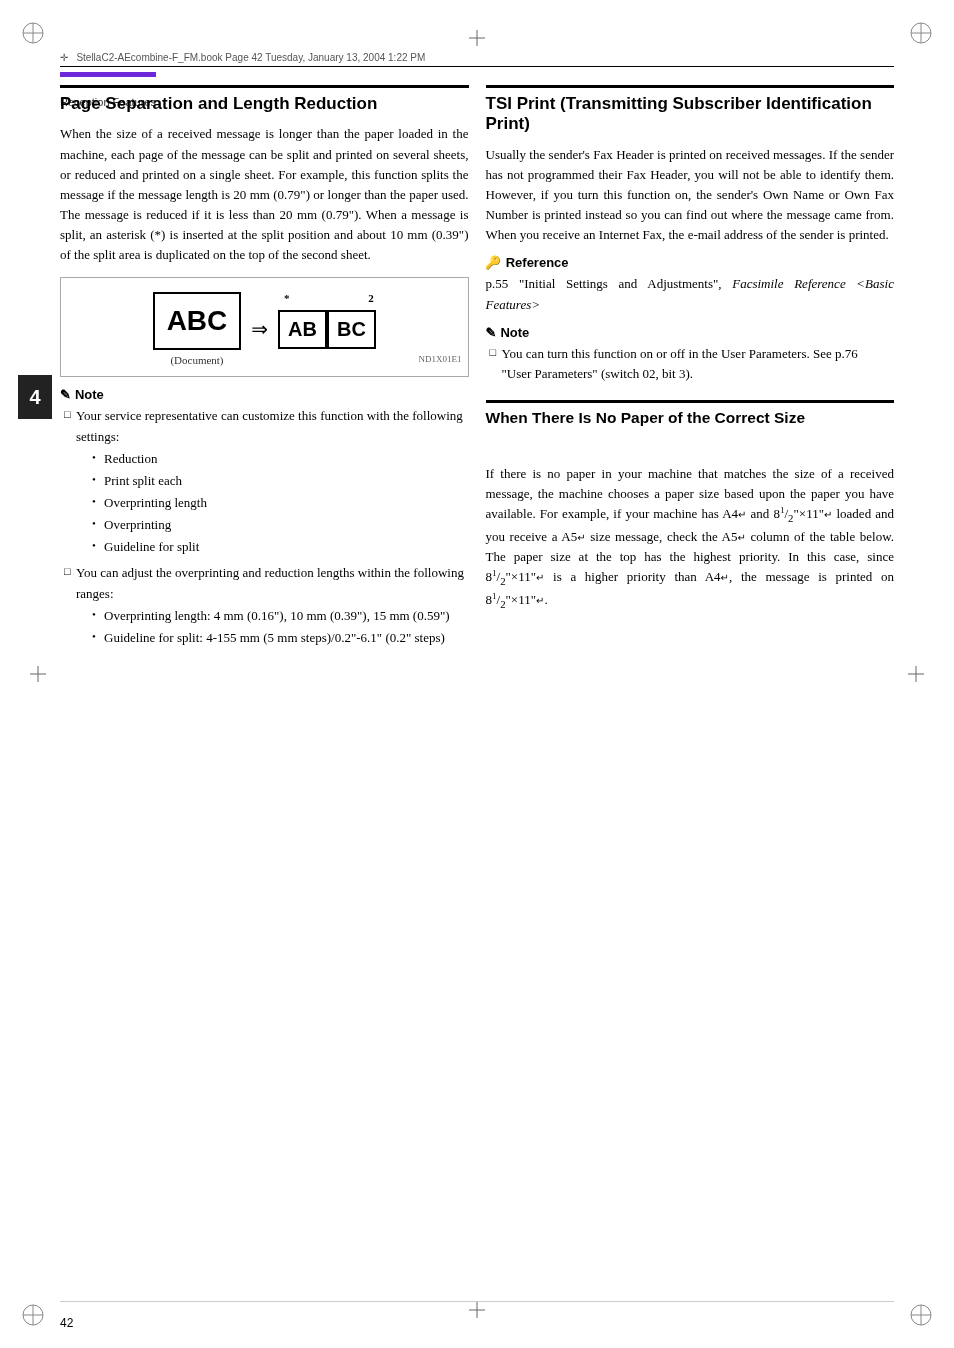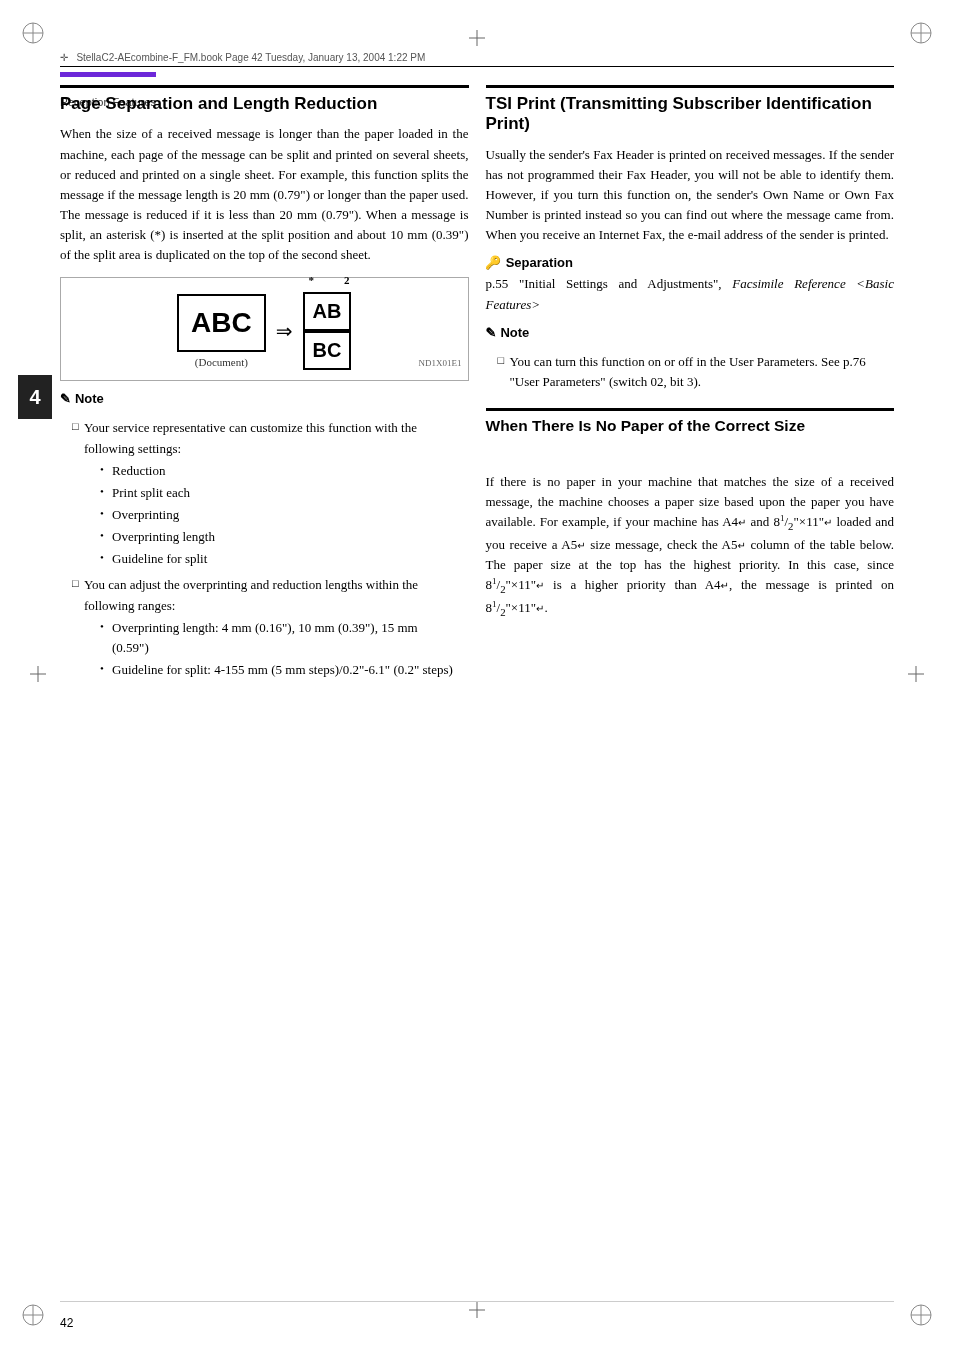--- a/index.html
+++ b/index.html
@@ -204,21 +204,21 @@
       font-family: Arial, sans-serif;
       margin-bottom: 4px;
       gap: 4px;
     }
 
     .pencil-icon { font-size: 13px; }
 
     .note-list {
       list-style: none;
       padding-left: 0;
-      margin: 12px;
+      margin: 4px;
     }
 
     .note-list li {
       font-size: 13px;
       line-height: 1.55;
       padding-left: 12px;
       position: relative;
       margin-bottom: 2px;
       text-align: left;
     }
@@ -418,43 +418,43 @@
         <div class="diagram-inner">
           <div>
             <div class="big-text-box">ABC</div>
             <div class="doc-label">(Document)</div>
           </div>
           <span class="arrow-symbol">⇒</span>
           <div class="split-pages">
             <div style="position:relative;">
               <div class="split-marker marker-star">*</div>
               <div class="split-marker marker-2" style="position:absolute;top:-18px;right:2px;font-size:11px;font-weight:bold;">2</div>
-              <div style="display:flex;align-items:center;gap:0;flex-direction:column;">
+              <div style="display:flex;align-items:center;gap:0;">
                 <div class="split-page">AB</div>
                 <div class="split-page">BC</div>
               </div>
             </div>
           </div>
         </div>
         <div class="diagram-id">ND1X01E1</div>
       </div>
 
       <div class="note-section">
         <div class="note-header">
           <span class="pencil-icon">✎</span>
           <span>Note</span>
         </div>
         <ul class="note-list">
           <li>
             <span>Your service representative can customize this function with the following settings:</span>
             <ul class="bullet-list">
               <li>Reduction</li>
               <li>Print split each</li>
+              <li>Overprinting length</li>
               <li>Overprinting</li>
-              <li>Overprinting length</li>
               <li>Guideline for split</li>
             </ul>
           </li>
           <li>
             <span>You can adjust the overprinting and reduction lengths within the following ranges:</span>
             <ul class="bullet-list">
               <li>Overprinting length: 4 mm (0.16"), 10 mm (0.39"), 15 mm (0.59")</li>
               <li>Guideline for split: 4-155 mm (5 mm steps)/0.2"-6.1" (0.2" steps)</li>
             </ul>
           </li>
@@ -465,21 +465,21 @@
 
     <div class="col-right">
 
       <div class="section-title">TSI Print (Transmitting Subscriber Identification Print)</div>
 
       <p>Usually the sender's Fax Header is printed on received messages. If the sender has not programmed their Fax Header, you will not be able to identify them. However, if you turn this function on, the sender's Own Name or Own Fax Number is printed instead so you can find out where the message came from. When you receive an Internet Fax, the e-mail address of the sender is printed.</p>
 
       <div class="ref-section">
         <div class="ref-header">
           <span class="key-icon">🔑</span>
-          <span>Separation</span>
+          <span>Reference</span>
         </div>
         <p>
           <span>p.55 "Initial Settings and Adjustments", </span><span class="italic">Facsimile Reference &lt;Basic Features&gt;</span>
         </p>
       </div>
 
       <div class="note-section">
         <div class="note-header">
           <span class="pencil-icon">✎</span>
           <span>Note</span>

